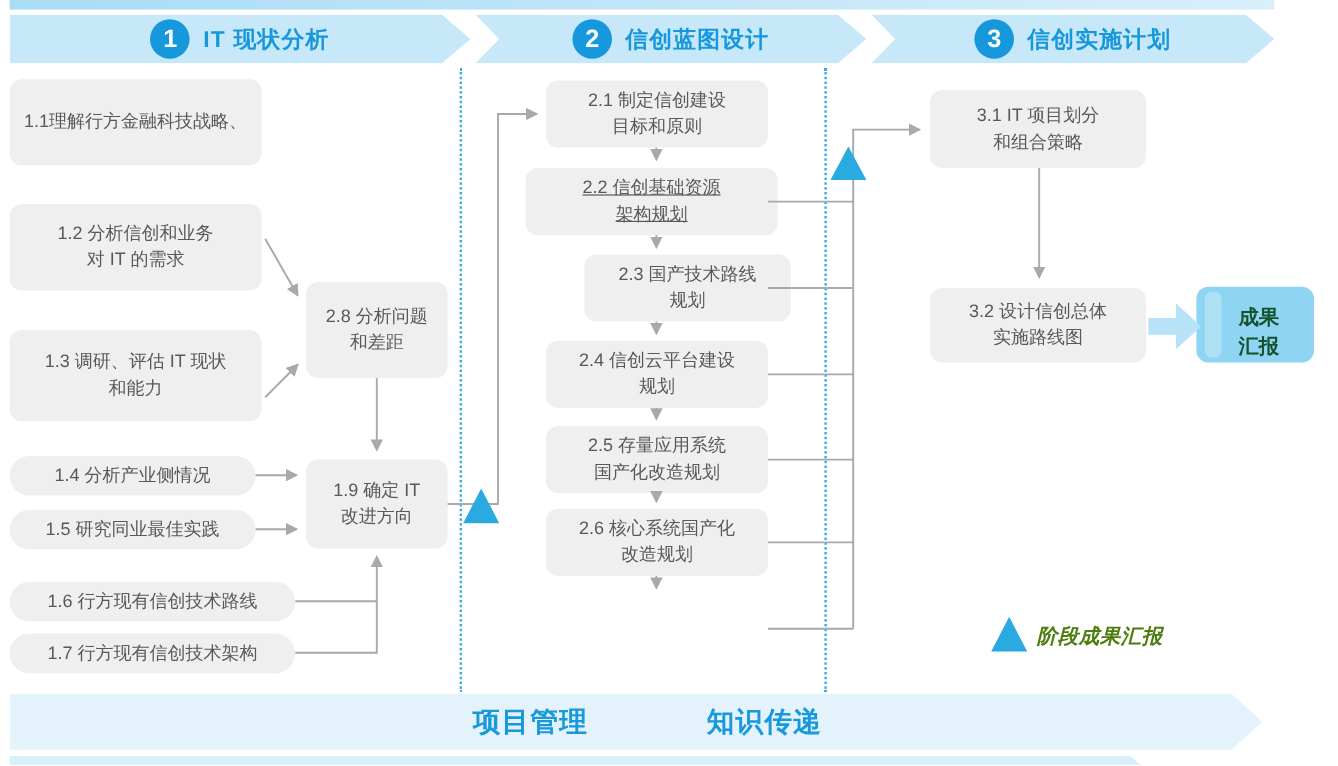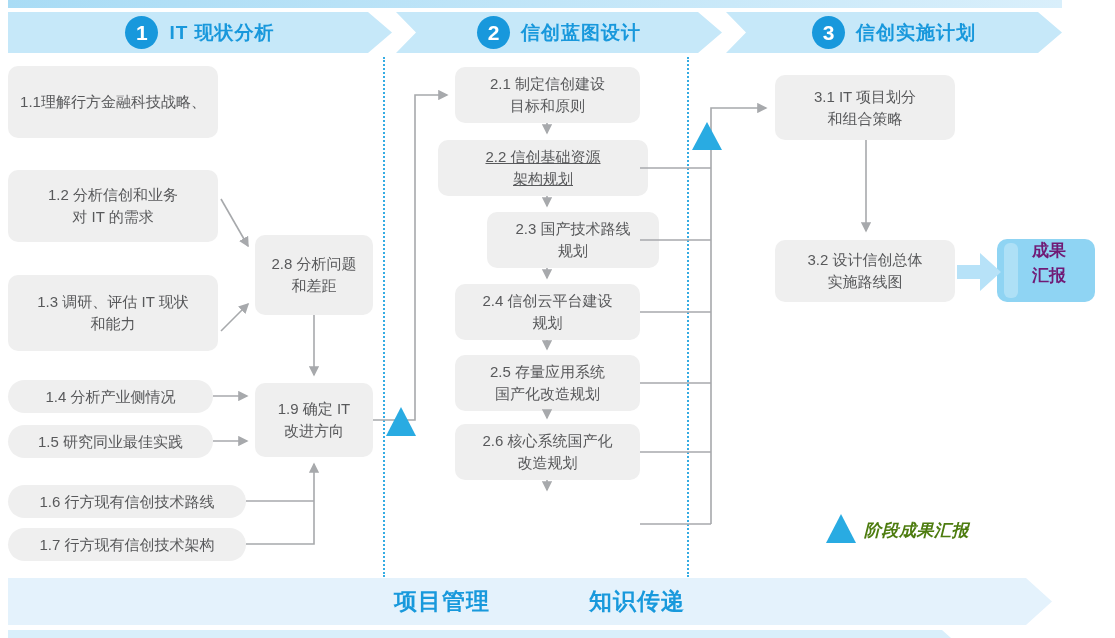--- a/index.html
+++ b/index.html
@@ -37,22 +37,22 @@
   .gbox {
     position:absolute; background:#EFEFEF; border-radius:10px; color:#58595B;
     font-size:15px; line-height:1.45; display:flex; flex-direction:column;
     align-items:center; justify-content:center; text-align:right; white-space:nowrap;
   }
   .gbox span { display:block; }
   .pill { border-radius:17px; }
   
   .result {
     position:absolute; left:997px; top:239px; width:98px; height:63px;
-    background:#8FD4F3; border-radius:10px; color:#701a75; font-weight:bold; font-size:17px;
-    line-height:1.45; display:flex; flex-direction:column; align-items:center; justify-content:flex-start;
+    background:#8FD4F3; border-radius:10px; color:#14532d; font-weight:bold; font-size:17px;
+    line-height:1.45; display:flex; flex-direction:column; align-items:center; justify-content:flex-end;
     text-align:center; padding-left:6px; box-sizing:border-box;
   }
   .result::before {
     content:""; position:absolute; left:7px; top:4px; bottom:4px; width:14px;
     background:rgba(255,255,255,0.28); border-radius:6px;
   }
   
   .vdots { position:absolute; top:57px; height:520px; width:0; border-left:2px dotted #35ACE3; }
   .vdots-1 { left:383px; } .vdots-2 { left:687px; }
   

